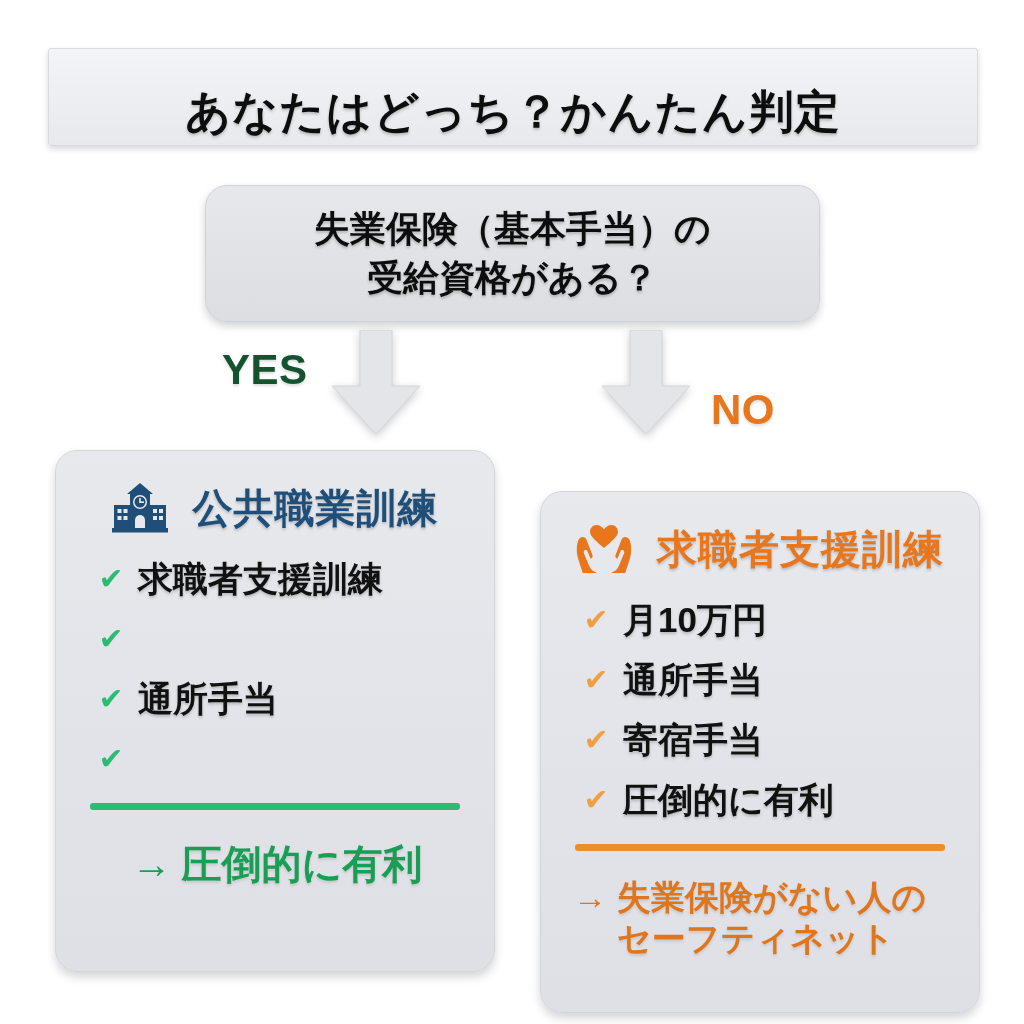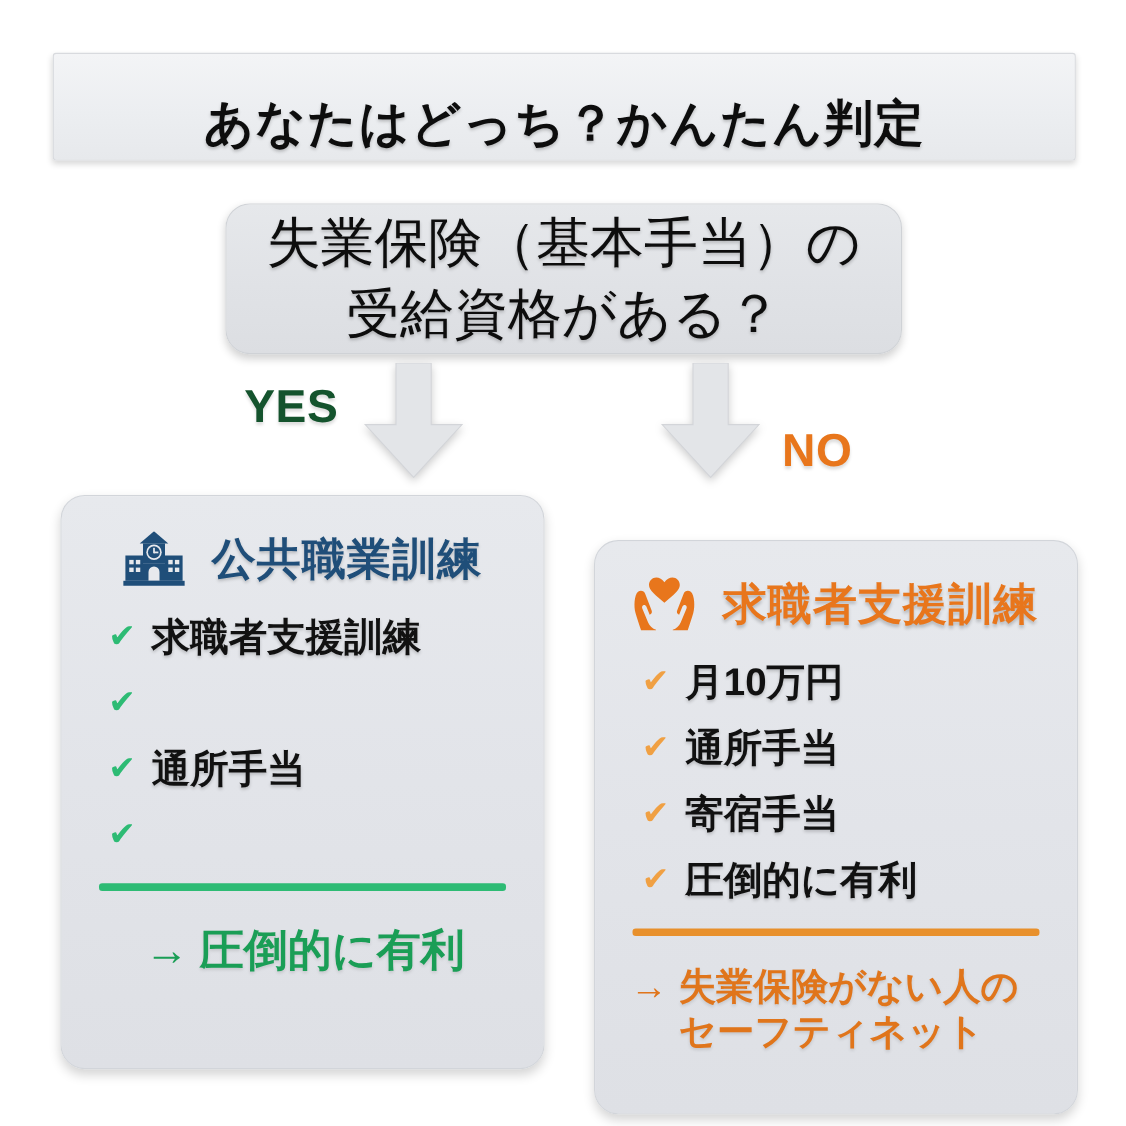--- a/index.html
+++ b/index.html
@@ -34,21 +34,21 @@
   .decision-box{
     position:absolute;left:205px;top:185px;width:613px;height:135px;
     background:linear-gradient(180deg,#e6e8eb 0%,#e0e2e6 55%,#dcdee2 100%);
     border:1px solid #cfd2d6;
     border-radius:22px;
     box-shadow:0 4px 8px rgba(0,0,0,.18);
     display:flex;flex-direction:column;align-items:center;justify-content:center;
     gap:2px;
   }
   .decision-line{
-    font-size:49px;font-weight:normal;color:#0d0d0d;white-space:nowrap;
+    font-size:36px;font-weight:bold;color:#0d0d0d;white-space:nowrap;
     line-height:1.28;
     text-shadow:0 2px 3px rgba(0,0,0,.22);
   }
 
   
   .arrow{position:absolute;width:92px;height:105px;}
   .arrow svg{display:block;width:100%;height:100%;
     filter:drop-shadow(0 3px 4px rgba(0,0,0,.20));}
   .arrow-left{left:330px;top:330px;}
   .arrow-right{left:600px;top:330px;}

